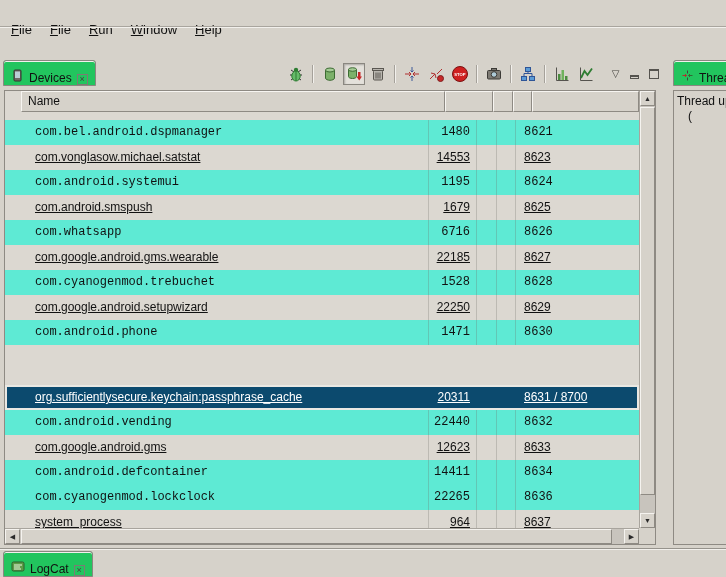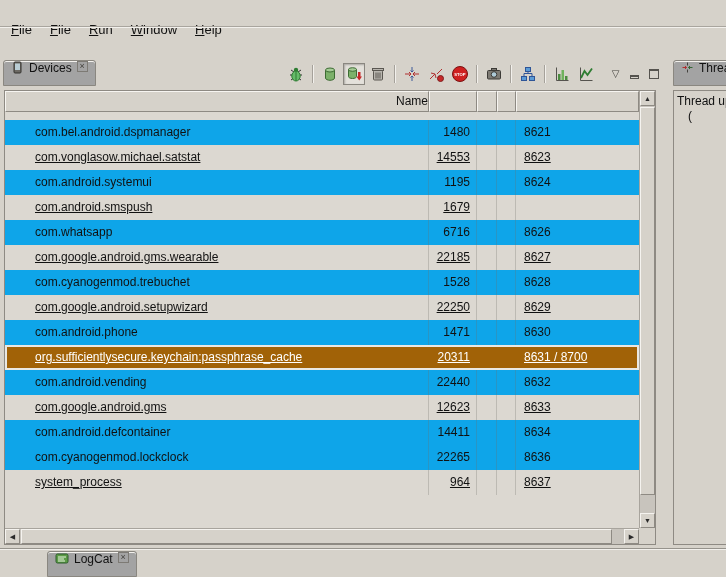--- a/index.html
+++ b/index.html
@@ -20,61 +20,61 @@
     border-top: 1px solid #a9a59e; box-shadow: inset 0 1px 0 #f2f0ec; }
 
   
   .main { position: absolute; top: 58px; left: 0; width: 100%; height: 490px; }
   .devices-panel { position: absolute; left: 0; top: 0; width: 667px; height: 100%; }
   .sash { position: absolute; left: 667px; top: 0; width: 4px; height: 100%; background: #d6d2ca; cursor: ew-resize; }
   .threads-panel { position: absolute; left: 671px; right: 0; top: 0; height: 100%; overflow: hidden; }
 
   
   .tabbar { position: absolute; top: 2px; left: 0; right: 0; height: 30px; white-space: nowrap; overflow: hidden; }
-  .tab { display: inline-flex; align-items: flex-start; gap: 5px; height: 26px; margin-left: 3px;
-    padding: 0 7px; font-size: 12px; background: #a3a3a3;
+  .tab { display: inline-flex; align-items: flex-end; gap: 5px; height: 26px; margin-left: 3px;
+    padding: 0 7px; font-size: 12px; background: #22c55e;
     border: 1px solid #8a8780; border-radius: 3px 3px 0 0;
     box-shadow: inset 0 1px 0 #f3f1ed; cursor: default; }
   .tab-label { white-space: nowrap; }
   .tab-close { display: inline-block; width: 11px; height: 11px; border: 1px solid #7d7a74;
     font-size: 9px; line-height: 9px; text-align: center; color: #44423e; cursor: pointer; }
 
   
   .panel-toolbar { position: absolute; right: 5px; top: 3px; display: flex; align-items: center; gap: 2px; }
   .tbtn { width: 22px; height: 22px; display: flex; align-items: center; justify-content: center; cursor: pointer; }
   .tbtn.small { width: 17px; }
   .tbtn.pressed { border: 1px solid #8a8780; background: #e4e1db; box-shadow: inset 1px 1px 2px rgba(0,0,0,0.25); }
   .tsep { width: 2px; height: 18px; border-left: 1px solid #a5a19a; border-right: 1px solid #f2f0ec; margin: 0 3px; }
   .glyph-btn { font-size: 10px; color: #44423e; line-height: 1; }
   .min-shape { width: 9px; height: 4px; border: 1px solid #55534e; border-top-width: 2px; background: #d6d2ca; margin-top: 6px; }
   .max-shape { width: 10px; height: 10px; border: 1px solid #55534e; border-top-width: 2px; background: #d6d2ca; }
 
   
   .table-frame { position: absolute; top: 32px; left: 4px; width: 652px; bottom: 3px;
     border: 1px solid #8e8a83; background: #dcd8d1; }
-  .thead { position: absolute; top: 0; left: 0; right: 16px; height: 28px; display: flex; text-align: right; }
+  .thead { position: absolute; top: 0; left: 16px; right: 16px; height: 28px; display: flex; }
   .th { height: 21px; line-height: 19px; background: #d6d2ca; font-size: 12px; padding-left: 6px;
     border: 1px solid; border-color: #f7f5f1 #8e8a83 #8e8a83 #f7f5f1; overflow: hidden; cursor: default; }
   .col-name { width: 424px; }
   .col-pid  { width: 48px; }
   .col-c3   { width: 20px; }
   .col-c4   { width: 19px; }
   .col-port { flex: 1; }
 
   .rows-viewport { position: absolute; top: 21px; left: 0; right: 16px; bottom: 16px; overflow: hidden; }
   .row { display: flex; height: 25px; font-size: 12px; cursor: default; }
-  .row.even { background: #0ea5e9; }
+  .row.even { background: #5eead4; font-family: Liberation Mono, monospace; }
   .row.odd  { background: #dcd8d1; text-decoration: underline; }
   .row.partial { height: 8px; background: #dcd8d1; }
   .cell { line-height: 25px; white-space: nowrap; overflow: hidden; }
   .cell.col-name { padding-left: 30px; border-right: 1px solid rgba(110,106,100,0.28); }
   .cell.col-pid  { text-align: right; padding-right: 6px; border-right: 1px solid rgba(110,106,100,0.28); }
   .cell.col-c3, .cell.col-c4 { border-right: 1px solid rgba(110,106,100,0.28); }
   .cell.col-port { padding-left: 8px; }
-  .row.selected { background: #a16207; color: #ffffff; box-shadow: inset 0 0 0 2px #eae8e3; }
+  .row.selected { background: #0c4a6e; color: #ffffff; box-shadow: inset 0 0 0 2px #eae8e3; margin-top: 40px; }
   .row.selected .cell { border-right-color: transparent; }
 
   
   .vscroll { position: absolute; top: 0; right: 0; width: 16px; bottom: 16px;
     background: #c8c4bd; border-left: 1px solid #a8a49d; }
   .hscroll { position: absolute; left: 0; bottom: 0; right: 16px; height: 16px;
     background: #c8c4bd; border-top: 1px solid #a8a49d; }
   .sbtn { position: absolute; width: 15px; height: 15px; background: #d6d2ca;
     border: 1px solid; border-color: #f5f3ef #8e8a83 #8e8a83 #f5f3ef;
     font-size: 7px; line-height: 14px; text-align: center; color: #2a2a2a; cursor: pointer; }
@@ -89,21 +89,21 @@
 
   
   .threads-content { position: absolute; top: 32px; left: 2px; right: 0; bottom: 3px;
     border: 1px solid #8e8a83; border-right: none; background: #d6d2ca;
     font-size: 12px; padding: 3px 0 0 3px; overflow: hidden; }
   .tline { white-space: nowrap; line-height: 15px; }
   .tline.l2 { padding-left: 11px; }
 
   
   .logcat-bar { position: absolute; left: 0; top: 548px; width: 100%; height: 29px;
-    background: #d6d2ca; border-top: 1px solid #96938c; box-shadow: inset 0 1px 0 #f2f0ec; padding-left: 44px; }
+    background: #d6d2ca; border-top: 1px solid #96938c; box-shadow: inset 0 1px 0 #f2f0ec; }
   .logcat-bar .tab { margin-top: 2px; }
 </style>
 </head>
 <body>
 
 <div class="window">
 
   <div class="menubar">
     <span class="menu-item">File</span>
     <span class="menu-item">File</span>
@@ -269,20 +269,21 @@
     <span class="cell col-pid">1195</span>
     <span class="cell col-c3"></span>
     <span class="cell col-c4"></span>
     <span class="cell col-port">8624</span>
   </div>
             <div class="row odd">
     <span class="cell col-name">com.android.smspush</span>
     <span class="cell col-pid">1679</span>
     <span class="cell col-c3"></span>
     <span class="cell col-c4"></span>
+    <span class="cell col-port">8625</span>
   </div>
             <div class="row even">
     <span class="cell col-name">com.whatsapp</span>
     <span class="cell col-pid">6716</span>
     <span class="cell col-c3"></span>
     <span class="cell col-c4"></span>
     <span class="cell col-port">8626</span>
   </div>
             <div class="row odd">
     <span class="cell col-name">com.google.android.gms.wearable</span>

